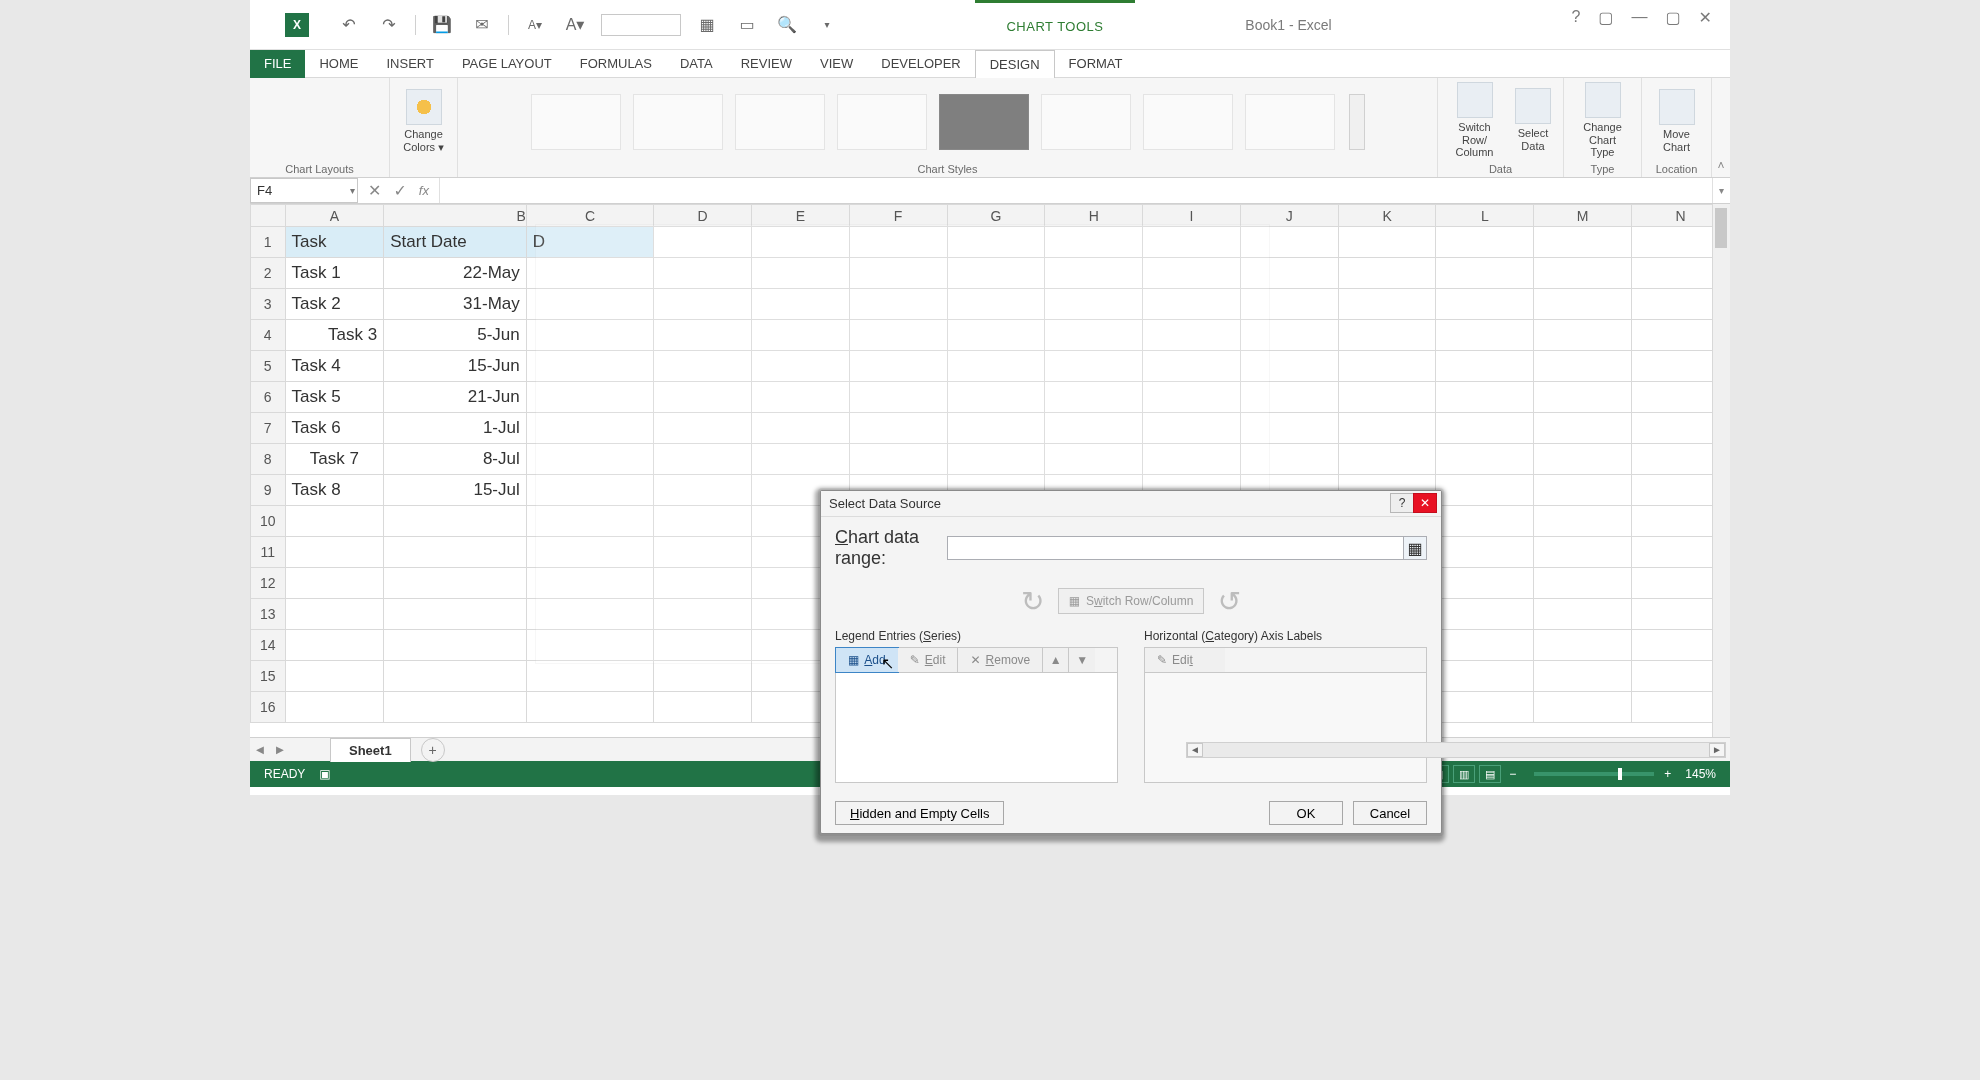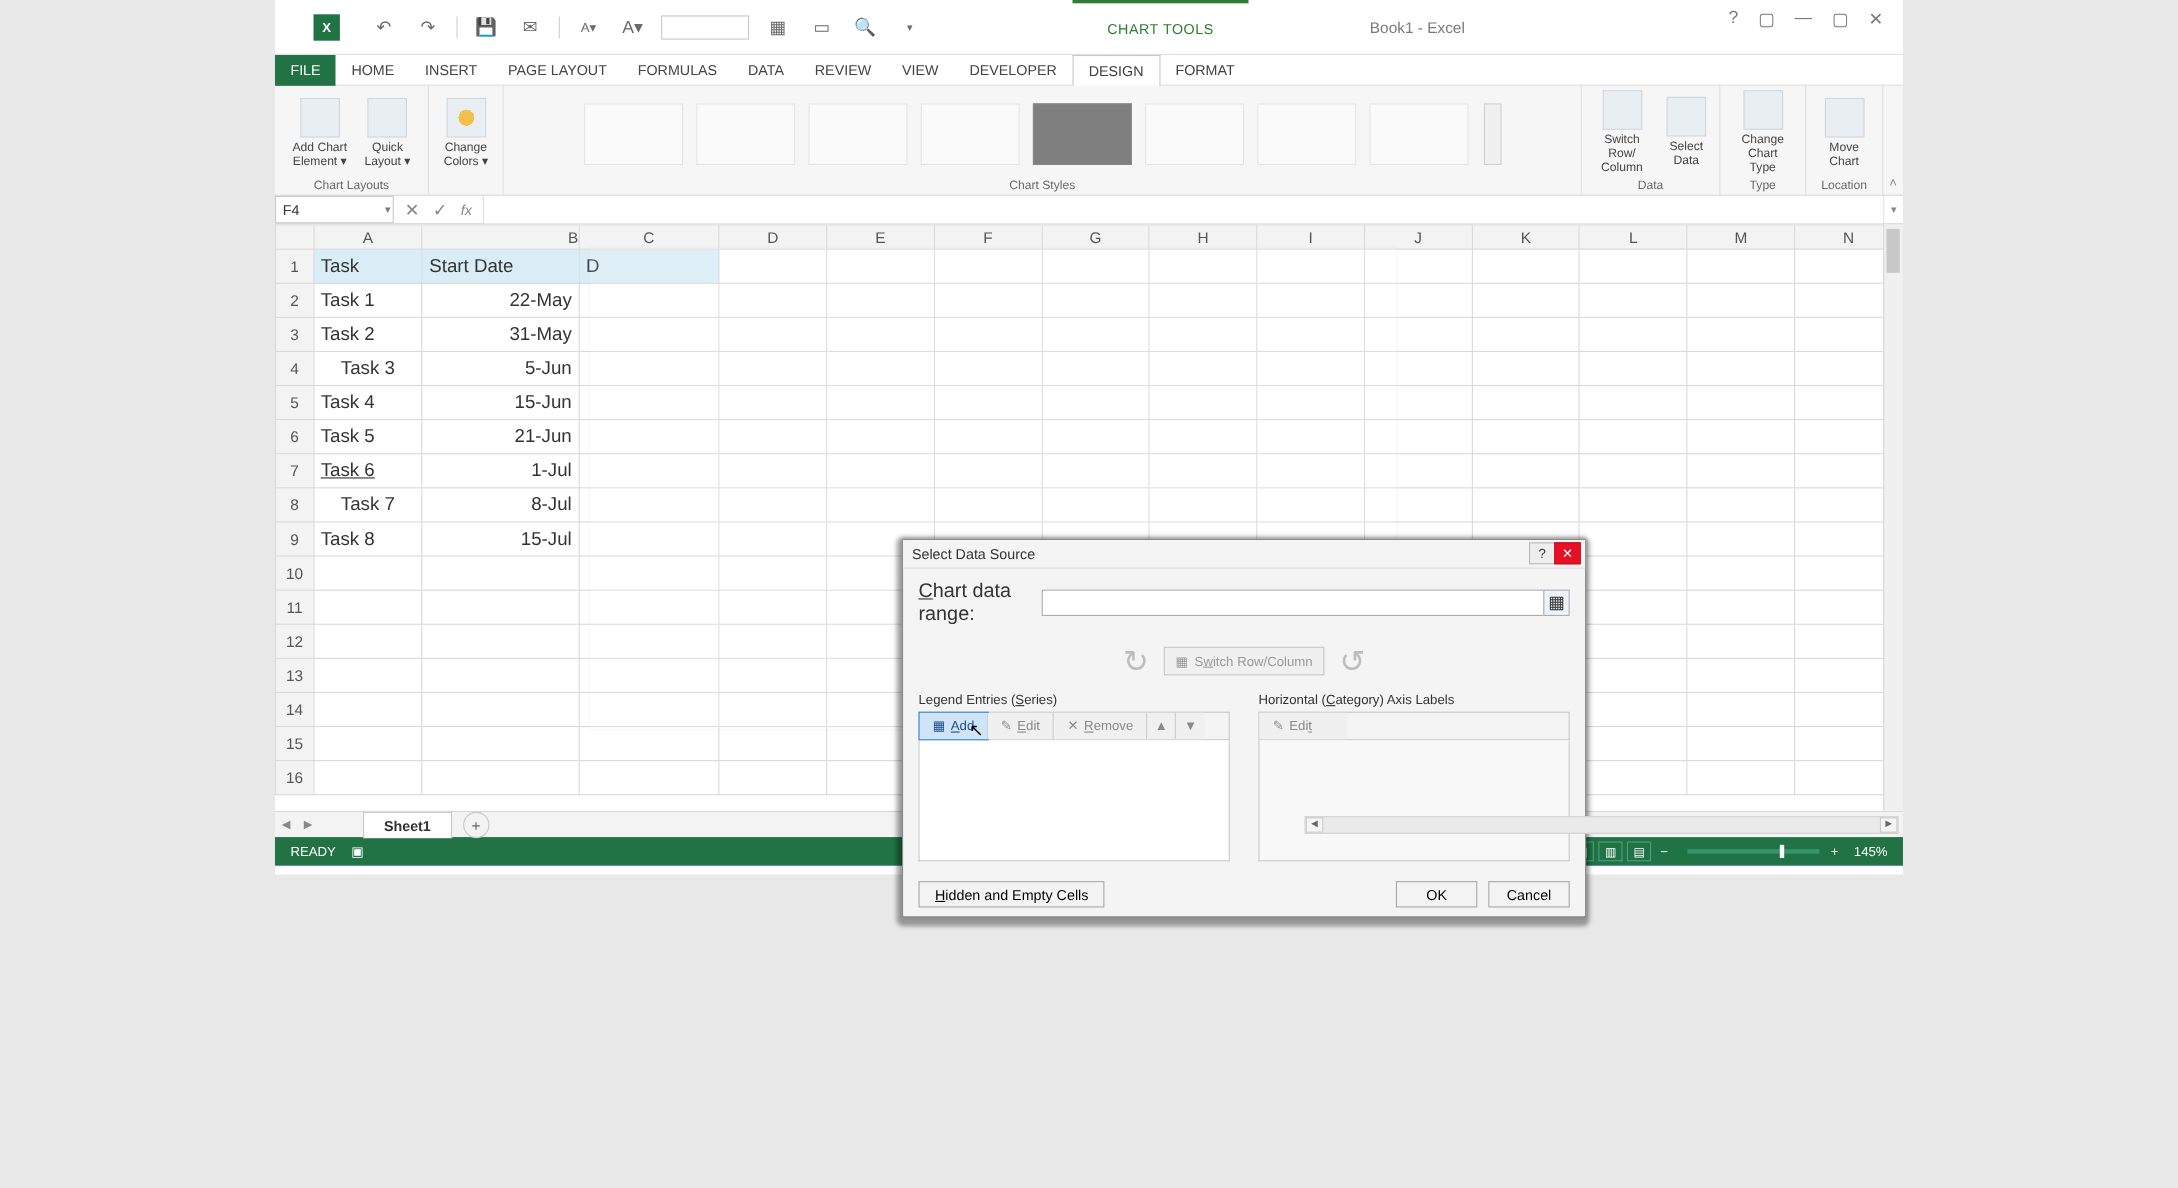--- a/index.html
+++ b/index.html
@@ -158,32 +158,20 @@
     <div class="tab">DATA</div>
     <div class="tab">REVIEW</div>
     <div class="tab">VIEW</div>
     <div class="tab">DEVELOPER</div>
     <div class="tab active ct">DESIGN</div>
     <div class="tab ct">FORMAT</div>
   </div>
 
   <div class="ribbon">
     <div class="rgroup" style="width:140px">
-      <div class="btns">
-        <div class="rbtn">
-            <div class="ric"></div>
-            <span style="white-space:pre-line">Add Chart
-Element ▾</span>
-          </div>
-        <div class="rbtn">
-            <div class="ric"></div>
-            <span style="white-space:pre-line">Quick
-Layout ▾</span>
-          </div>
-      </div>
       <div class="label">Chart Layouts</div>
     </div>
     <div class="rgroup" style="width:68px">
       <div class="btns">
         <div class="rbtn">
             <div class="ric" style="background:radial-gradient(circle,#f5c04a 30%,#e9eef3 30%)"></div>
             <span style="white-space:pre-line">Change
 Colors ▾</span>
           </div>
       </div>
@@ -323,21 +311,21 @@
             <td class="colW"></td>
             <td class="colW"></td>
             <td class="colW"></td>
             <td class="colW"></td>
             <td class="colW"></td>
             <td class="colW"></td>
             <td class="colW"></td>
           </tr>
           <tr>
             <th>4</th>
-            <td class="colA" style="text-align: center;">Task 3</td>
+            <td class="colA" style="text-align: right;">Task 3</td>
             <td class="colB">5-Jun</td>
             <td class="colC"></td>
             <td class="colW"></td>
             <td class="colW"></td>
             <td class="colW"></td>
             <td class="colW"></td>
             <td class="colW"></td>
             <td class="colW"></td>
             <td class="colW"></td>
             <td class="colW"></td>
@@ -374,21 +362,21 @@
             <td class="colW"></td>
             <td class="colW"></td>
             <td class="colW"></td>
             <td class="colW"></td>
             <td class="colW"></td>
             <td class="colW"></td>
             <td class="colW"></td>
           </tr>
           <tr>
             <th>7</th>
-            <td class="colA" style="text-align: left; text-decoration: underline;">Task 6</td>
+            <td class="colA" style="text-align: left;">Task 6</td>
             <td class="colB">1-Jul</td>
             <td class="colC"></td>
             <td class="colW"></td>
             <td class="colW"></td>
             <td class="colW"></td>
             <td class="colW"></td>
             <td class="colW"></td>
             <td class="colW"></td>
             <td class="colW"></td>
             <td class="colW"></td>

